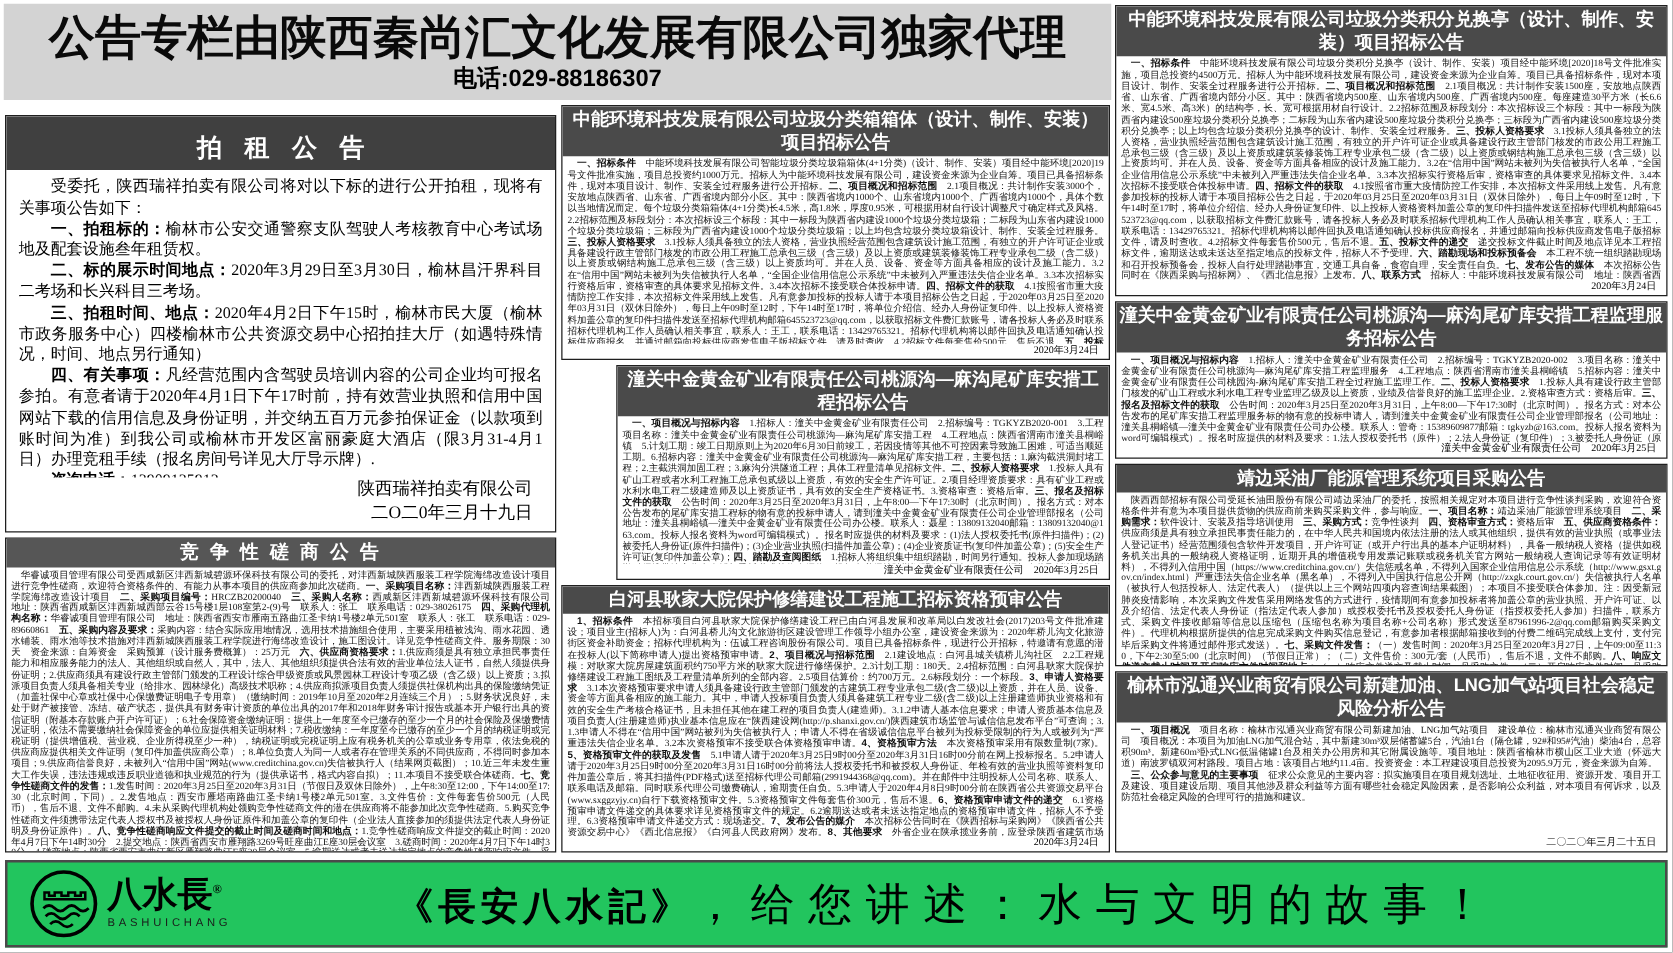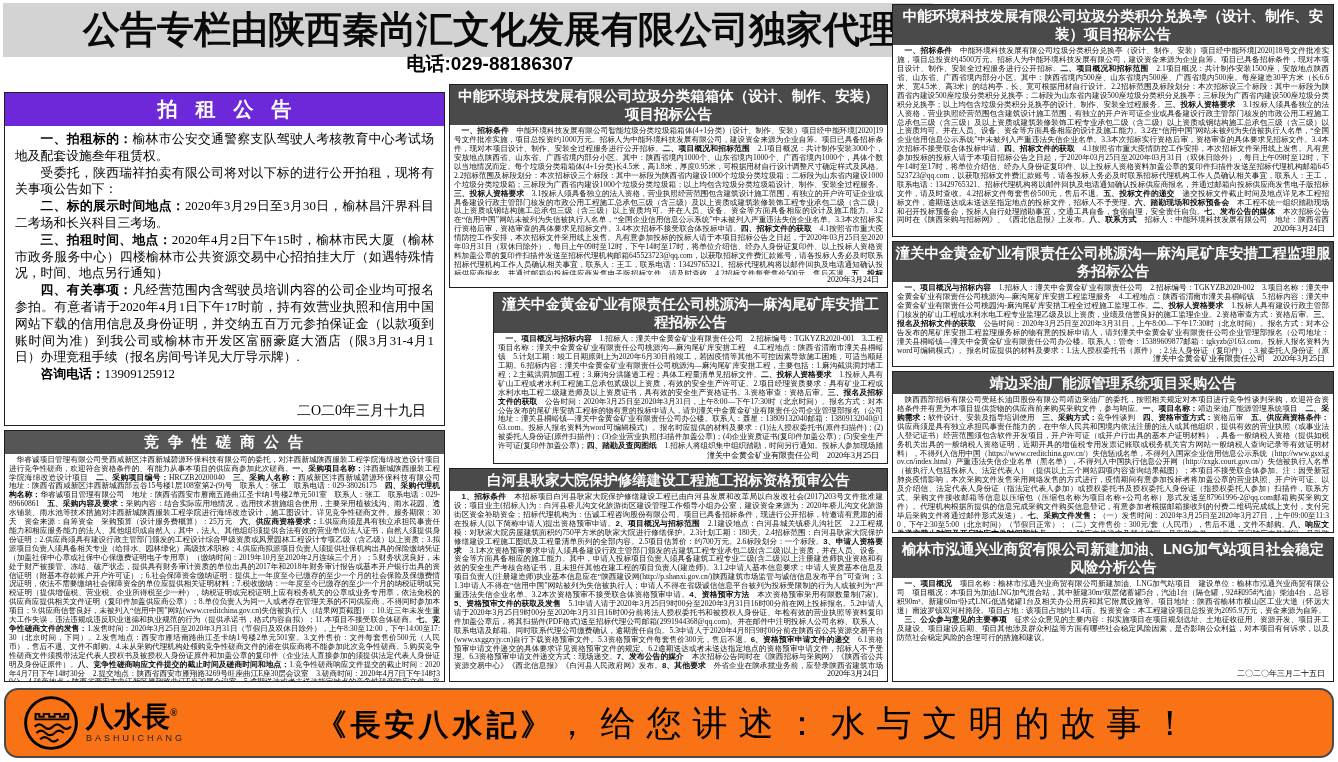--- a/index.html
+++ b/index.html
@@ -1,49 +1,49 @@
 <!DOCTYPE html>
 <html><head>
 <meta charset="utf-8">
 <style>
   html,body{margin:0;padding:0;background:#888;}
   .page{position:relative;width:1338px;height:762px;background:#fff;overflow:hidden;
         font-family:"Liberation Serif","DejaVu Serif",serif;color:#000;margin:0 auto;}
   
-  .masthead{position:absolute;left:3px;top:3px;width:886px;height:54px;background:#d3d3d3;text-align:center;padding-left:44px;}
+  .masthead{position:absolute;left:3px;top:3px;width:886px;height:77px;background:#d3d3d3;text-align:center;}
   .masthead-title{font-family:"Liberation Sans","DejaVu Sans",sans-serif;font-weight:900;
       font-size:37px;line-height:44px;letter-spacing:0px;padding-top:5px;color:#0a0a0a;}
   .masthead-phone{font-size:19px;font-weight:700;line-height:24px;font-family:"Liberation Sans","DejaVu Sans",sans-serif;}
   
   .col{position:absolute;display:flex;flex-direction:column;gap:4px;}
   .col-left{left:4px;top:84px;width:441px;height:598px;}
   .col-mid{left:449px;top:84px;width:439px;height:598px;}
   .col-right{left:892px;top:4px;width:442px;height:678px;}
   .article{border:1px solid #1f1f1f;background:#fff;display:flex;flex-direction:column;overflow:hidden;box-sizing:border-box;}
   .hdr{flex:0 0 auto;background:#4a4a4a;color:#fff;text-align:center;font-weight:700;
        font-family:"Liberation Sans","DejaVu Sans",sans-serif;font-size:14.5px;line-height:1.25;padding:2px 2px;}
   
   .paizu{margin-top:8px;flex:0 0 334px;}
-  .paizu .hdr{font-size:20px;letter-spacing:18px;padding:4px 0 4px 18px;background:#6d28d9;}
+  .paizu .hdr{font-size:20px;letter-spacing:18px;padding:14px 0 4px 18px;background:#404040;}
   .paizu-body{flex:1;overflow:hidden;padding:5px 10px 0;font-size:12.8px;line-height:16.8px;text-align:justify;}
   .paizu-body p{margin:0;text-indent:2em;}
   .paizu-sig{flex:0 0 auto;text-align:right;font-size:14px;line-height:19px;padding:0 18px 5px 0;}
   .cuoshang{flex:1;}
   .cuoshang .hdr{font-size:15px;letter-spacing:9px;padding-left:9px;background:#565656;}
   
   .dense{flex:1 1 auto;overflow:hidden;padding:2px 4px 0;font-size:7.6px;line-height:8.9px;
          text-align:justify;word-break:break-all;color:#111;}
   .dense p{margin:0;text-indent:1em;}
   .dense b{font-family:"Liberation Sans","DejaVu Sans",sans-serif;font-size:7.8px;}
   .sig{flex:0 0 auto;text-align:right;font-size:8px;line-height:10.5px;padding:0 8px 2px 0;}
   .m0{flex:0 0 204px;} .m1{flex:0 0 172px;margin-left:44px;} .m2{flex:1;}
   .r0{flex:0 0 233px;} .r1{flex:0 0 126px;} .r2{flex:0 0 162px;} .r3{flex:1;}
   
-  .footer{position:absolute;left:4px;top:688px;width:1330px;height:70px;border:2px solid #4a4a4a;border-radius:14px;
-          box-sizing:border-box;display:flex;align-items:center;padding:0 10px 0 16px;gap:8px;background:#f97316;}
+  .footer{position:absolute;left:4px;top:688px;width:1330px;height:70px;border:2px solid #4a4a4a;border-radius:0;
+          box-sizing:border-box;display:flex;align-items:center;padding:0 10px 0 16px;gap:8px;background:#22c55e;}
   .logo{display:flex;align-items:center;gap:6px;flex:0 0 auto;}
   .logo svg{display:block;}
   .logo-text{display:flex;flex-direction:column;line-height:1;}
   .logo-name{font-size:28px;font-weight:700;}
   .logo-name sup{font-size:10px;}
   .logo-sub{font-family:"Liberation Sans","DejaVu Sans",sans-serif;font-size:9px;letter-spacing:3px;margin-top:3px;color:#1a1a1a;}
   .headline{flex:1;text-align:center;white-space:nowrap;overflow:hidden;}
   .headline-quote{font-size:30px;font-weight:700;letter-spacing:4px;margin-top:16px;}
   .headline-rest{font-size:35px;letter-spacing:11px;}
 </style>
@@ -54,28 +54,29 @@
 
   <div class="masthead">
     <div class="masthead-title">公告专栏由陕西秦尚汇文化发展有限公司独家代理</div>
     <div class="masthead-phone">电话:029-88186307</div>
   </div>
 
   <div class="col col-left">
     <div class="article paizu">
       <div class="hdr">拍租公告</div>
       <div class="paizu-body">
+          <p><span>受委托，陕西瑞祥拍卖有限公司将对以下标的进行公开拍租，现将有关事项公告如下：</span></p>
           <p><b>一、拍租标的：</b><span>榆林市公安交通警察支队驾驶人考核教育中心考试场地及配套设施叁年租赁权。</span></p>
-          <p><span>受委托，陕西瑞祥拍卖有限公司将对以下标的进行公开拍租，现将有关事项公告如下：</span></p>
           <p><b>二、标的展示时间地点：</b><span>2020年3月29日至3月30日，榆林昌汗界科目二考场和长兴科目三考场。</span></p>
           <p><b>三、拍租时间、地点：</b><span>2020年4月2日下午15时，榆林市民大厦（榆林市政务服务中心）四楼榆林市公共资源交易中心招拍挂大厅（如遇特殊情况，时间、地点另行通知）</span></p>
           <p><b>四、有关事项：</b><span>凡经营范围内含驾驶员培训内容的公司企业均可报名参拍。有意者请于2020年4月1日下午17时前，持有效营业执照和信用中国网站下载的信用信息及身份证明，并交纳五百万元参拍保证金（以款项到账时间为准）到我公司或榆林市开发区富丽豪庭大酒店（限3月31-4月1日）办理竞租手续（报名房间号详见大厅导示牌）.</span></p>
           <p><b>咨询电话：</b><span>13909125912</span></p>
         </div>
       <div class="paizu-sig">
+        <div>陕西瑞祥拍卖有限公司</div>
         <div>二O二0年三月十九日</div>
       </div>
     </div>
     <div class="article cuoshang">
       <div class="hdr">竞争性磋商公告</div>
       <div class="dense">
           <p><span>华睿诚项目管理有限公司受西咸新区沣西新城碧源环保科技有限公司的委托，对沣西新城陕西服装工程学院海绵改造设计项目进行竞争性磋商，欢迎符合资格条件的、有能力从事本项目的供应商参加此次磋商。</span><b>一、采购项目名称：</b><span>沣西新城陕西服装工程学院海绵改造设计项目　</span><b>二、采购项目编号：</b><span>HRCZB20200040　</span><b>三、采购人名称：</b><span>西咸新区沣西新城碧源环保科技有限公司　地址：陕西省西咸新区沣西新城西部云谷15号楼1层108室第2-(9)号　联系人：张工　联系电话：029-38026175　</span><b>四、采购代理机构名称：</b><span>华睿诚项目管理有限公司　地址：陕西省西安市雁南五路曲江圣卡纳1号楼2单元501室　联系人：张工　联系电话：029-89660861　</span><b>五、采购内容及要求：</b><span>采购内容：结合实际应用地情况，选用技术措施组合使用，主要采用植被浅沟、雨水花园、透水铺装、雨水池等技术措施对沣西新城陕西服装工程学院进行海绵改造设计，施工图设计。详见竞争性磋商文件。服务期限：30天　资金来源：自筹资金　采购预算（设计服务费概算）：25万元　</span><b>六、供应商资格要求：</b><span>1.供应商须是具有独立承担民事责任能力和相应服务能力的法人、其他组织或自然人，其中，法人、其他组织须提供合法有效的营业单位法人证书，自然人须提供身份证明；2.供应商须具有建设行政主管部门颁发的工程设计综合甲级资质或风景园林工程设计专项乙级（含乙级）以上资质；3.拟派项目负责人须具备相关专业（给排水、园林绿化）高级技术职称；4.供应商拟派项目负责人须提供社保机构出具的保险缴纳凭证（加盖社保中心章或社保中心保缴费证明电子专用章）（缴纳时间：2019年10月至2020年2月连续三个月）；5.财务状况良好，未处于财产被接管、冻结、破产状态，提供具有财务审计资质的单位出具的2017年和2018年财务审计报告或基本开户银行出具的资信证明（附基本存款账户开户许可证）；6.社会保障资金缴纳证明：提供上一年度至今已缴存的至少一个月的社会保险及保缴费情况证明，依法不需要缴纳社会保障资金的单位应提供相关证明材料；7.税收缴纳：一年度至今已缴存的至少一个月的纳税证明或完税证明（提供增值税、营业税、企业所得税至少一种），纳税证明或完税证明上应有税务机关的公章或业务专用章，依法免税的供应商应提供相关文件证明（复印件加盖供应商公章）；8.单位负责人为同一人或者存在管理关系的不同供应商，不得同时参加本项目；9.供应商信誉良好，未被列入“信用中国”网站(www.creditchina.gov.cn)失信被执行人（结果网页截图）；10.近三年未发生重大工作失误，违法违规或违反职业道德和执业规范的行为（提供承诺书，格式内容自拟）；11.本项目不接受联合体磋商。</span><b>七、竞争性磋商文件的发售：</b><span>1.发售时间：2020年3月25日至2020年3月31日（节假日及双休日除外），上午8:30至12:00，下午14:00至17:30（北京时间，下同）。2.发售地点：西安市雁塔南路曲江圣卡纳1号楼2单元501室。3.文件售价：文件每套售价500元（人民币），售后不退、文件不邮购。4.未从采购代理机构处领购竞争性磋商文件的潜在供应商将不能参加此次竞争性磋商。5.购买竞争性磋商文件须携带法定代表人授权书及被授权人身份证原件和加盖公章的复印件（企业法人直接参加的须提供法定代表人身份证明及身份证原件）。</span><b>八、竞争性磋商响应文件提交的截止时间及磋商时间和地点：</b><span>1.竞争性磋商响应文件提交的截止时间：2020年4月7日下午14时30分　2.提交地点：陕西省西安市雁翔路3269号旺座曲江E座30层会议室　3.磋商时间：2020年4月7日下午14时30分　4.磋商地点：陕西省西安市曲江新区雁翔路曲江E座30层会议室　5.逾期送达或者未送达指定地点的竞争性磋商响应文件，采购人不予受理。</span></p>
         </div>
     </div>
   </div>

